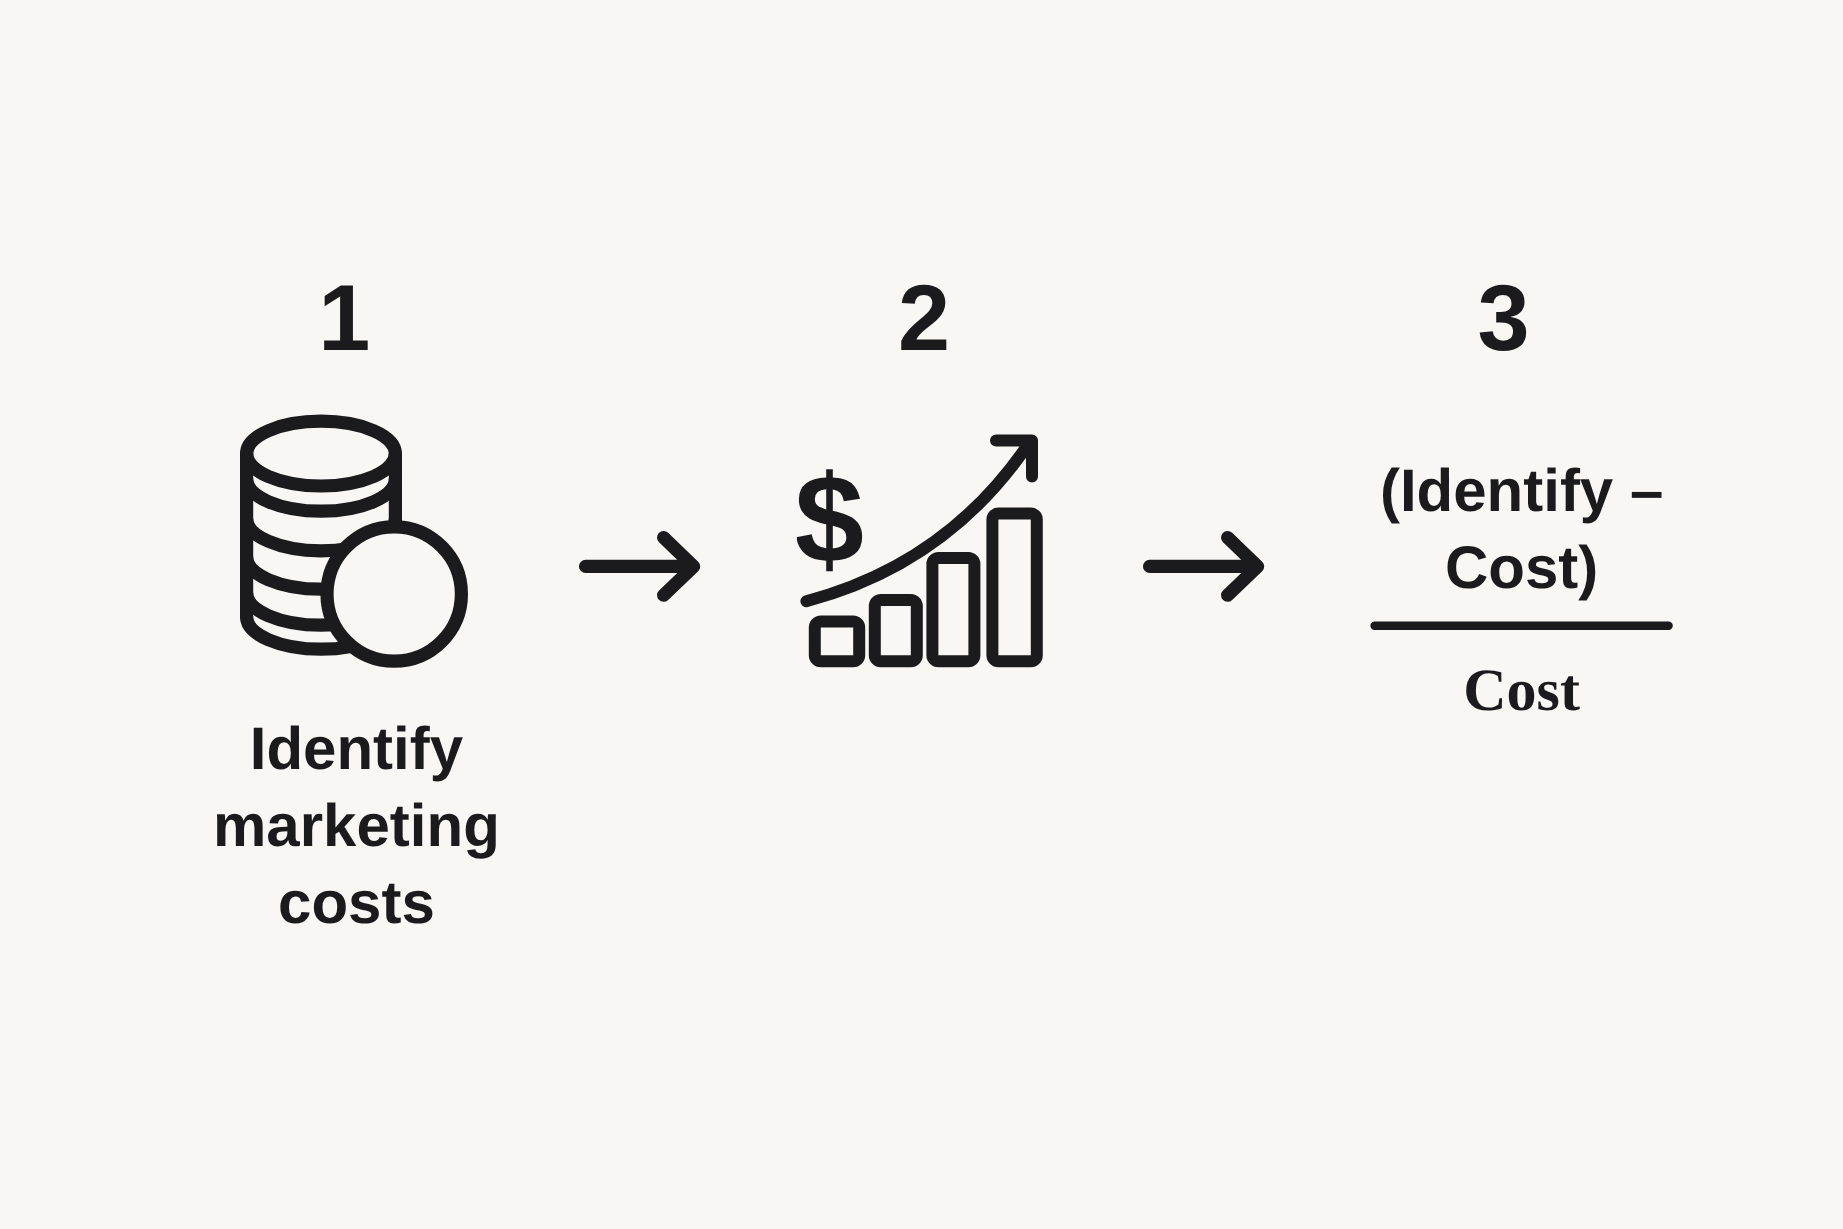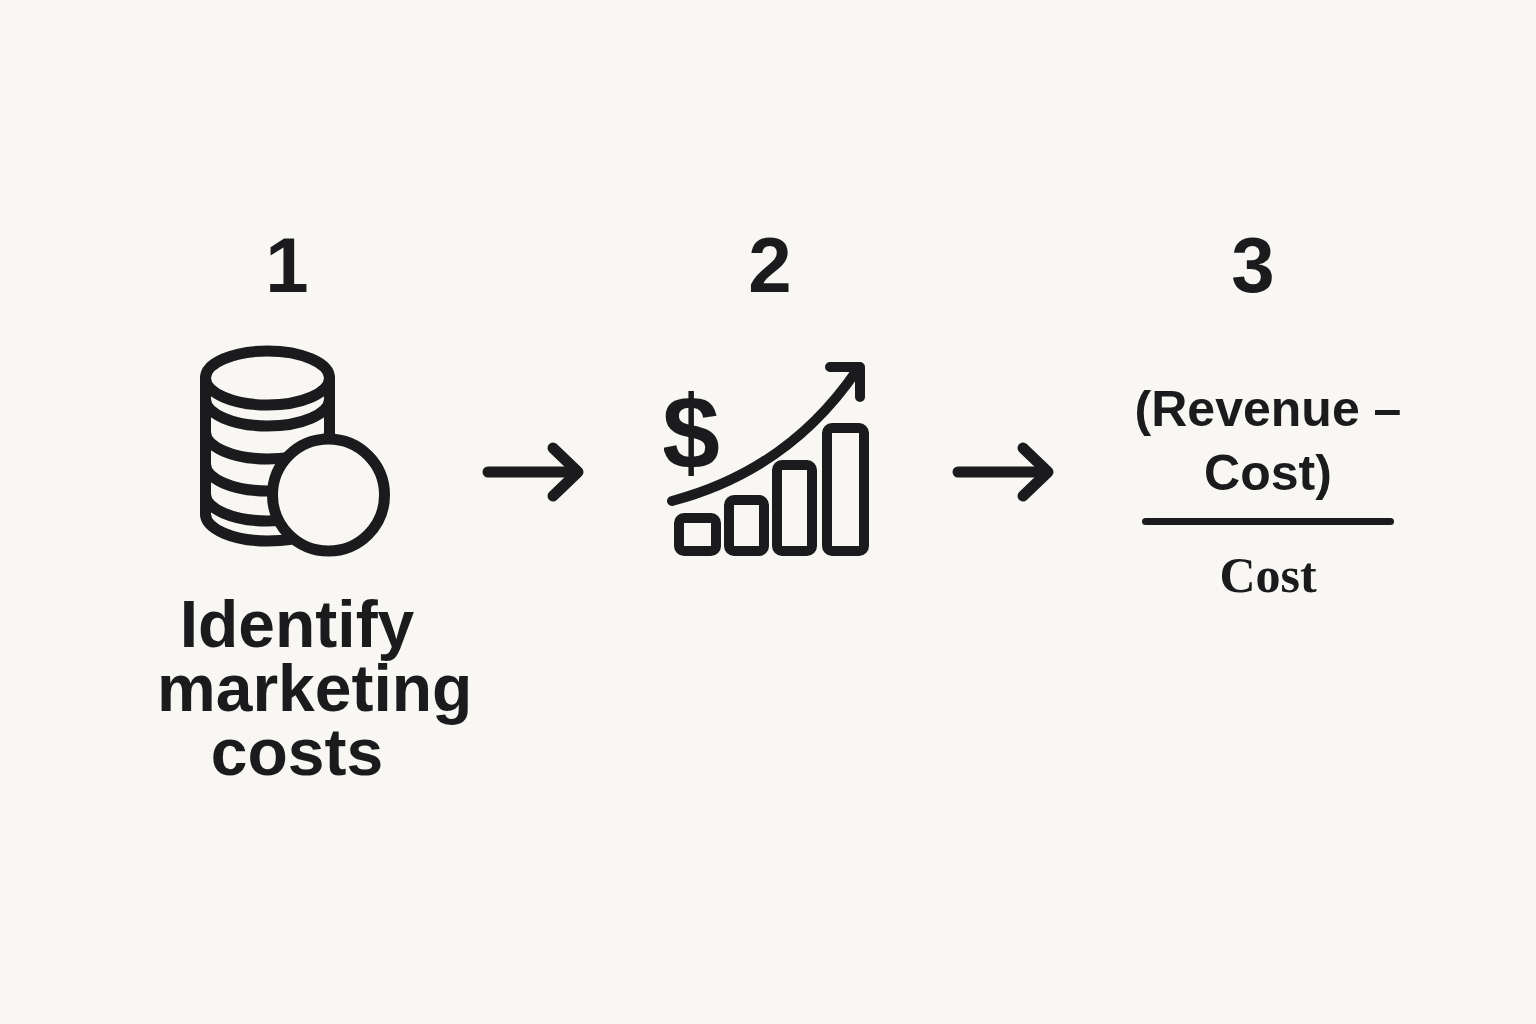--- a/index.html
+++ b/index.html
@@ -42,21 +42,21 @@
   .icon-fill-bg { fill: var(--bg, #f8f7f4); stroke: var(--ink, #1b1b1d); }
   .dollar-glyph { fill: var(--ink, #1b1b1d); font-family: "Liberation Sans", sans-serif; font-weight: bold; }
 
   .step-label {
     position: absolute;
     top: 592px;
     left: 50%;
     transform: translateX(-50%);
     width: 280px;
     text-align: center;
-    font-size: 66px;
+    font-size: 50px;
     font-weight: bold;
     line-height: 64px;
   }
 
   .formula {
     position: absolute;
     top: 377px;
     left: 50%;
     transform: translateX(-50%);
     width: 380px;
@@ -140,19 +140,19 @@
   <svg class="connector" id="arrow2" viewBox="0 0 105 64" aria-hidden="true">
     <g class="icon-stroke" stroke-width="11">
       <line x1="7" y1="32" x2="88" y2="32"></line>
       <polyline points="72,8 97,32 72,56" fill="none"></polyline>
     </g>
   </svg>
 
   <section class="step" id="step3">
     <div class="step-number">3</div>
     <div class="formula">
-      <div class="formula-numerator">(Revenue – Cost)</div>
+      <div class="formula-numerator">(Identify – Cost)</div>
       <div class="fraction-bar"></div>
       <div class="formula-denominator">Cost</div>
     </div>
   </section>
 
 </div>
 
 </body></html>

